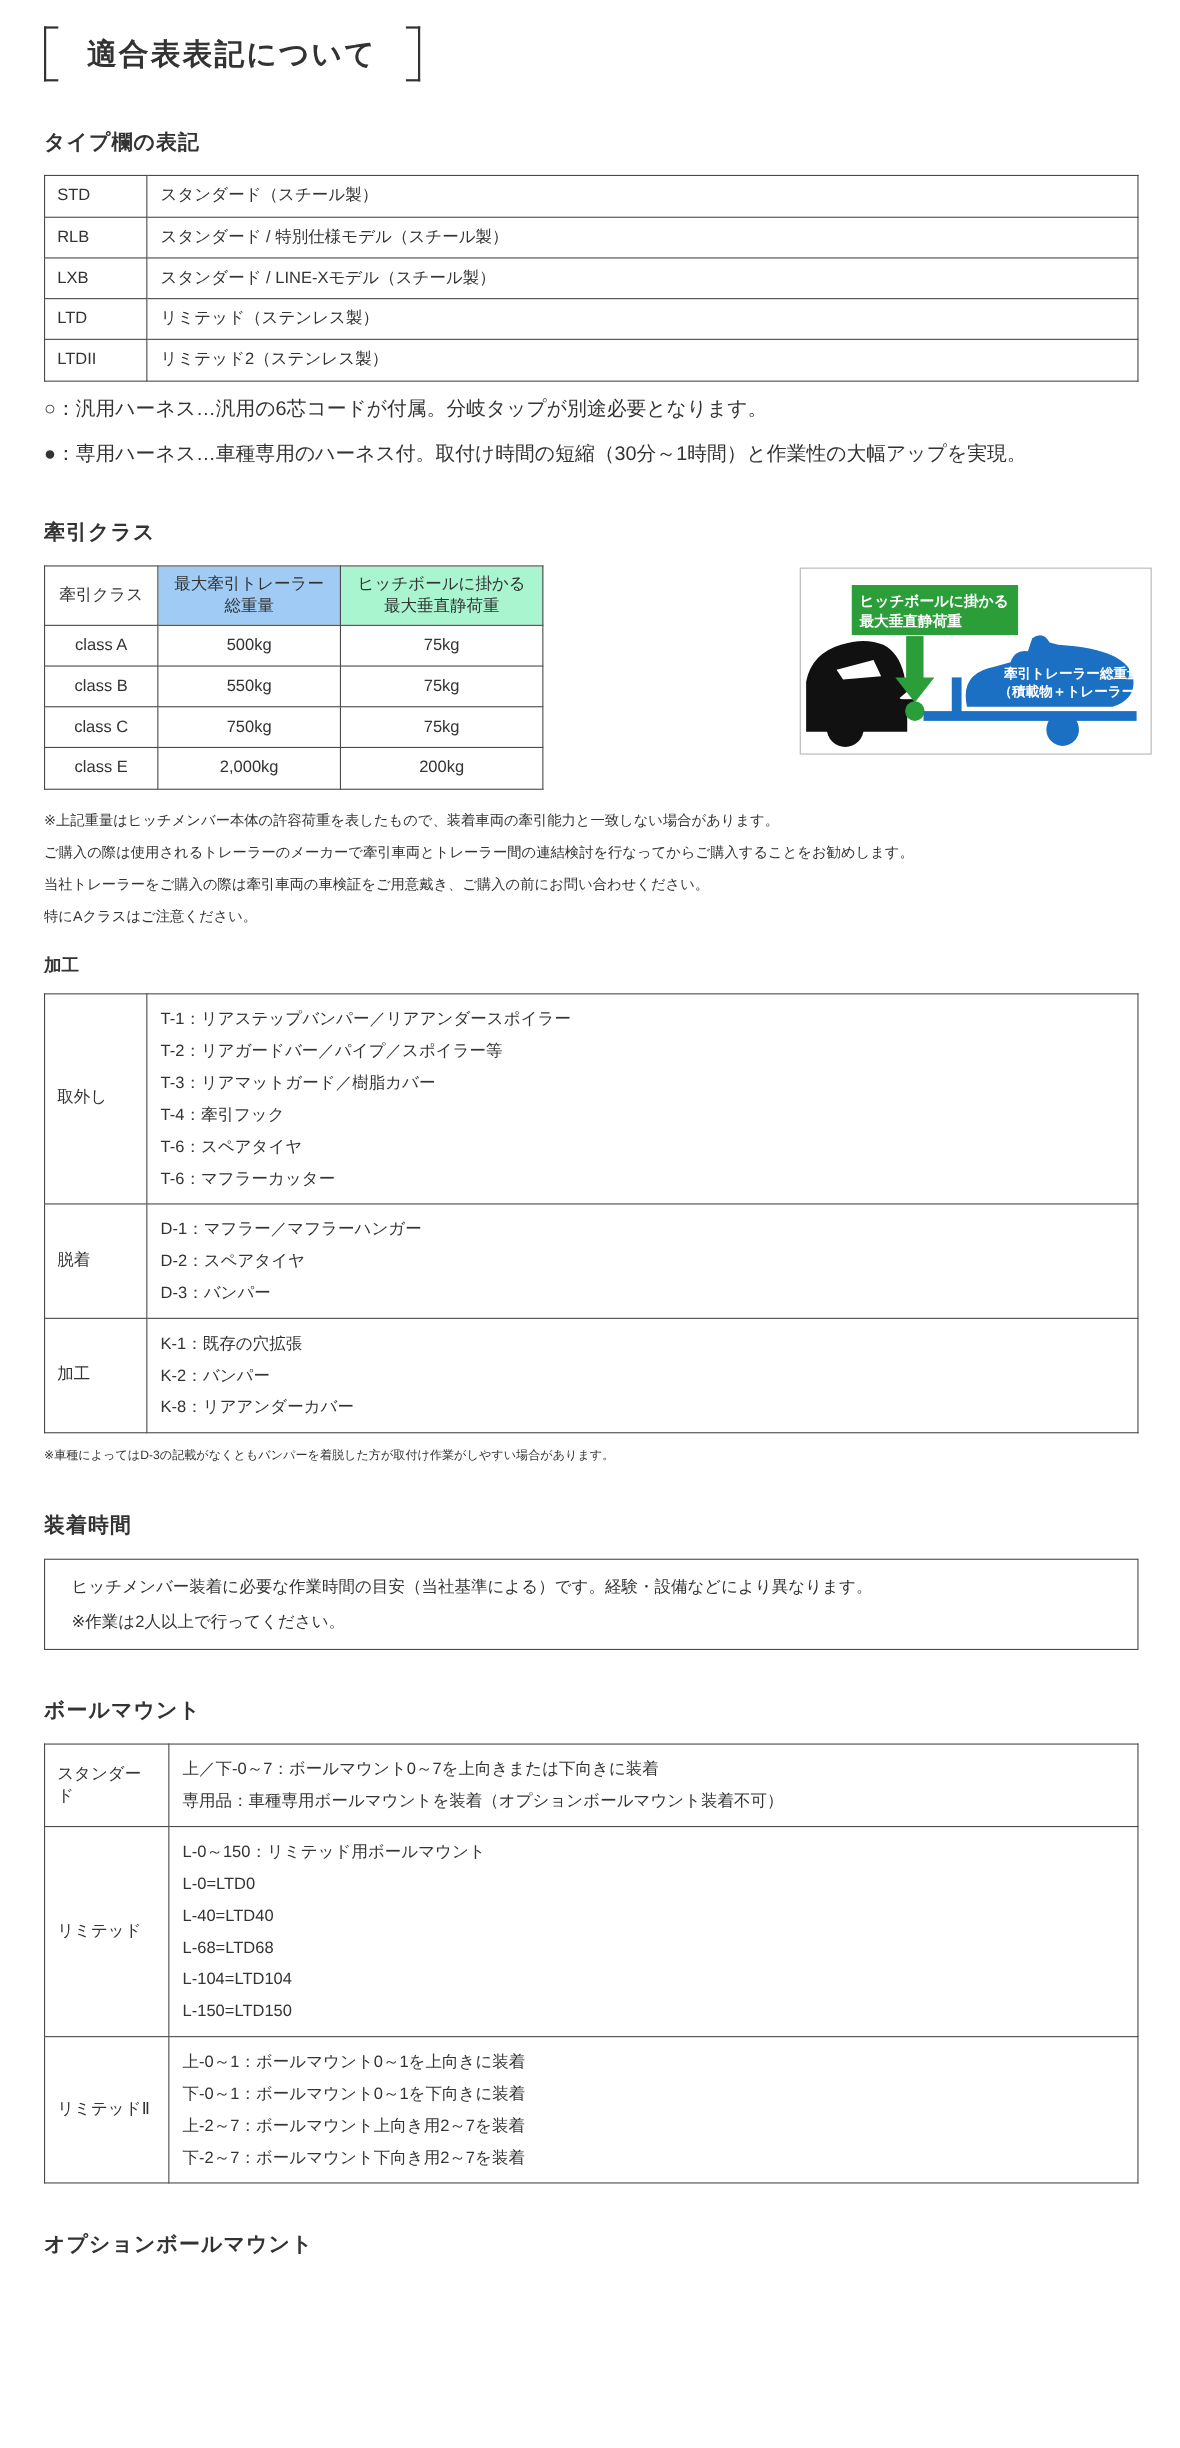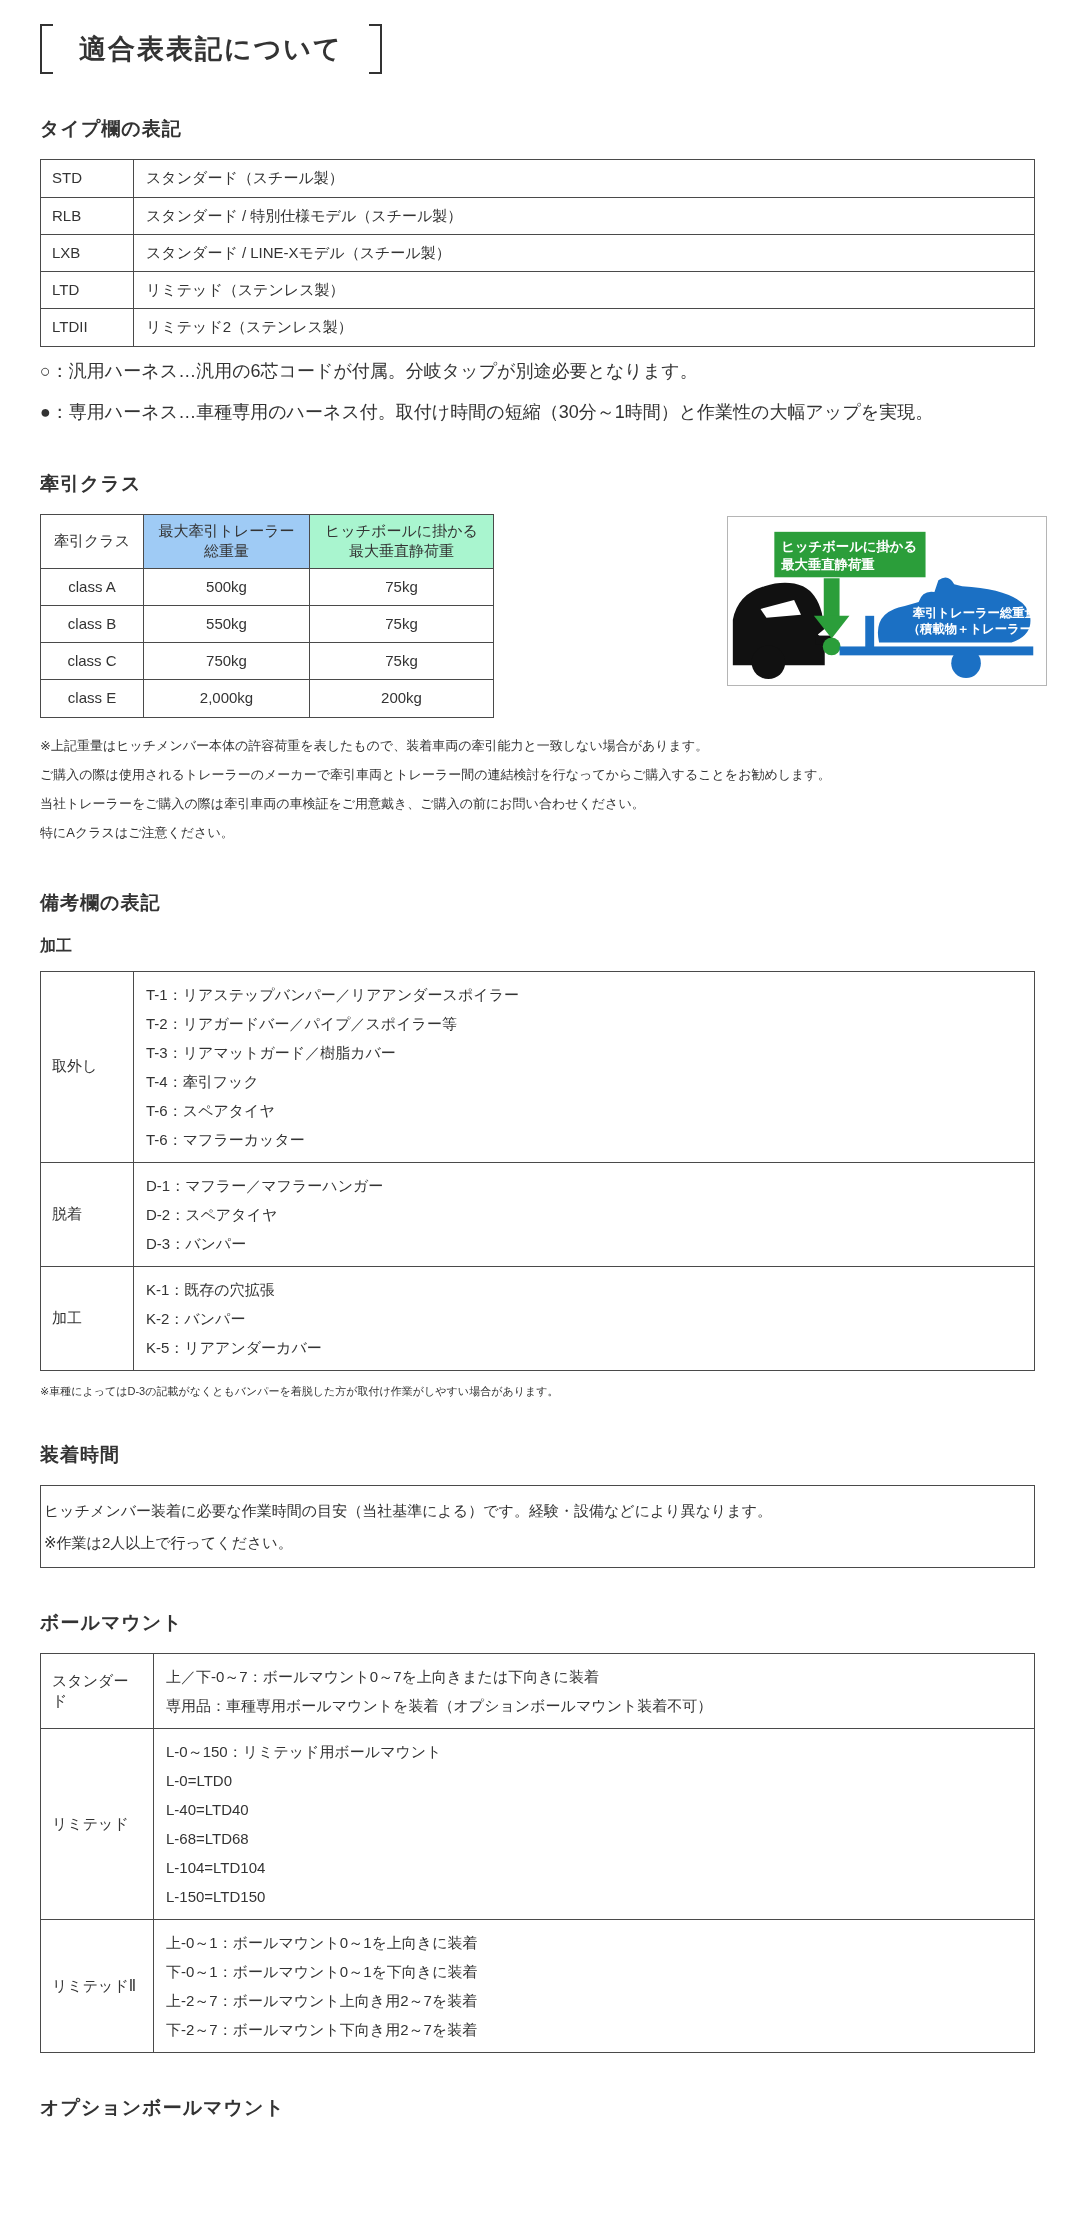--- a/index.html
+++ b/index.html
@@ -66,21 +66,21 @@
   .note-single{font-size:11px;margin:12px 0 0 0;line-height:1.6;}
 
   
   .proc-table,.bm-table{width:995px;}
   .proc-table td.lbl{width:93px;vertical-align:middle;padding-left:11px;}
   .bm-table td.lbl{width:113px;vertical-align:middle;padding-left:11px;}
   .cell-lines div{line-height:29px;}
 
   .info-box{
     width:995px;border:1px solid var(--table-border);
-    padding:9px 3px;font-size:15px;line-height:2.1;
+    padding:9px 24px;font-size:15px;line-height:2.1;
   }
   .info-box p{margin:0;}
 
   .harness-lines p{margin:7px 0;font-size:18px;line-height:1.9;}
 </style>
 </head>
 <body>
 
 <div class="page">
 
@@ -193,21 +193,20 @@
     </div>
   </div>
 
   <div class="notes">
     <p>※上記重量はヒッチメンバー本体の許容荷重を表したもので、装着車両の牽引能力と一致しない場合があります。</p>
     <p>ご購入の際は使用されるトレーラーのメーカーで牽引車両とトレーラー間の連結検討を行なってからご購入することをお勧めします。</p>
     <p>当社トレーラーをご購入の際は牽引車両の車検証をご用意戴き、ご購入の前にお問い合わせください。</p>
     <p>特にAクラスはご注意ください。</p>
   </div>
 
-  <h2 class="section">備考欄の表記</h2>
   <h3 class="sub">加工</h3>
   <table class="tbl proc-table">
     <tbody>
         <tr>
       <td class="lbl">取外し</td>
       <td>
         <div class="cell-lines">
           <div>T-1：リアステップバンパー／リアアンダースポイラー</div>
           <div>T-2：リアガードバー／パイプ／スポイラー等</div>
           <div>T-3：リアマットガード／樹脂カバー</div>
@@ -226,21 +225,21 @@
           <div>D-3：バンパー</div>
         </div>
       </td>
     </tr>
     <tr>
       <td class="lbl">加工</td>
       <td>
         <div class="cell-lines">
           <div>K-1：既存の穴拡張</div>
           <div>K-2：バンパー</div>
-          <div>K-5：リアアンダーカバー</div>
+          <div>K-8：リアアンダーカバー</div>
         </div>
       </td>
     </tr>
   </tbody>
     </table>
   <p class="note-single">※車種によってはD-3の記載がなくともバンパーを着脱した方が取付け作業がしやすい場合があります。</p>
 
   <h2 class="section">装着時間</h2>
   <div class="info-box">
     <p>ヒッチメンバー装着に必要な作業時間の目安（当社基準による）です。経験・設備などにより異なります。</p>

